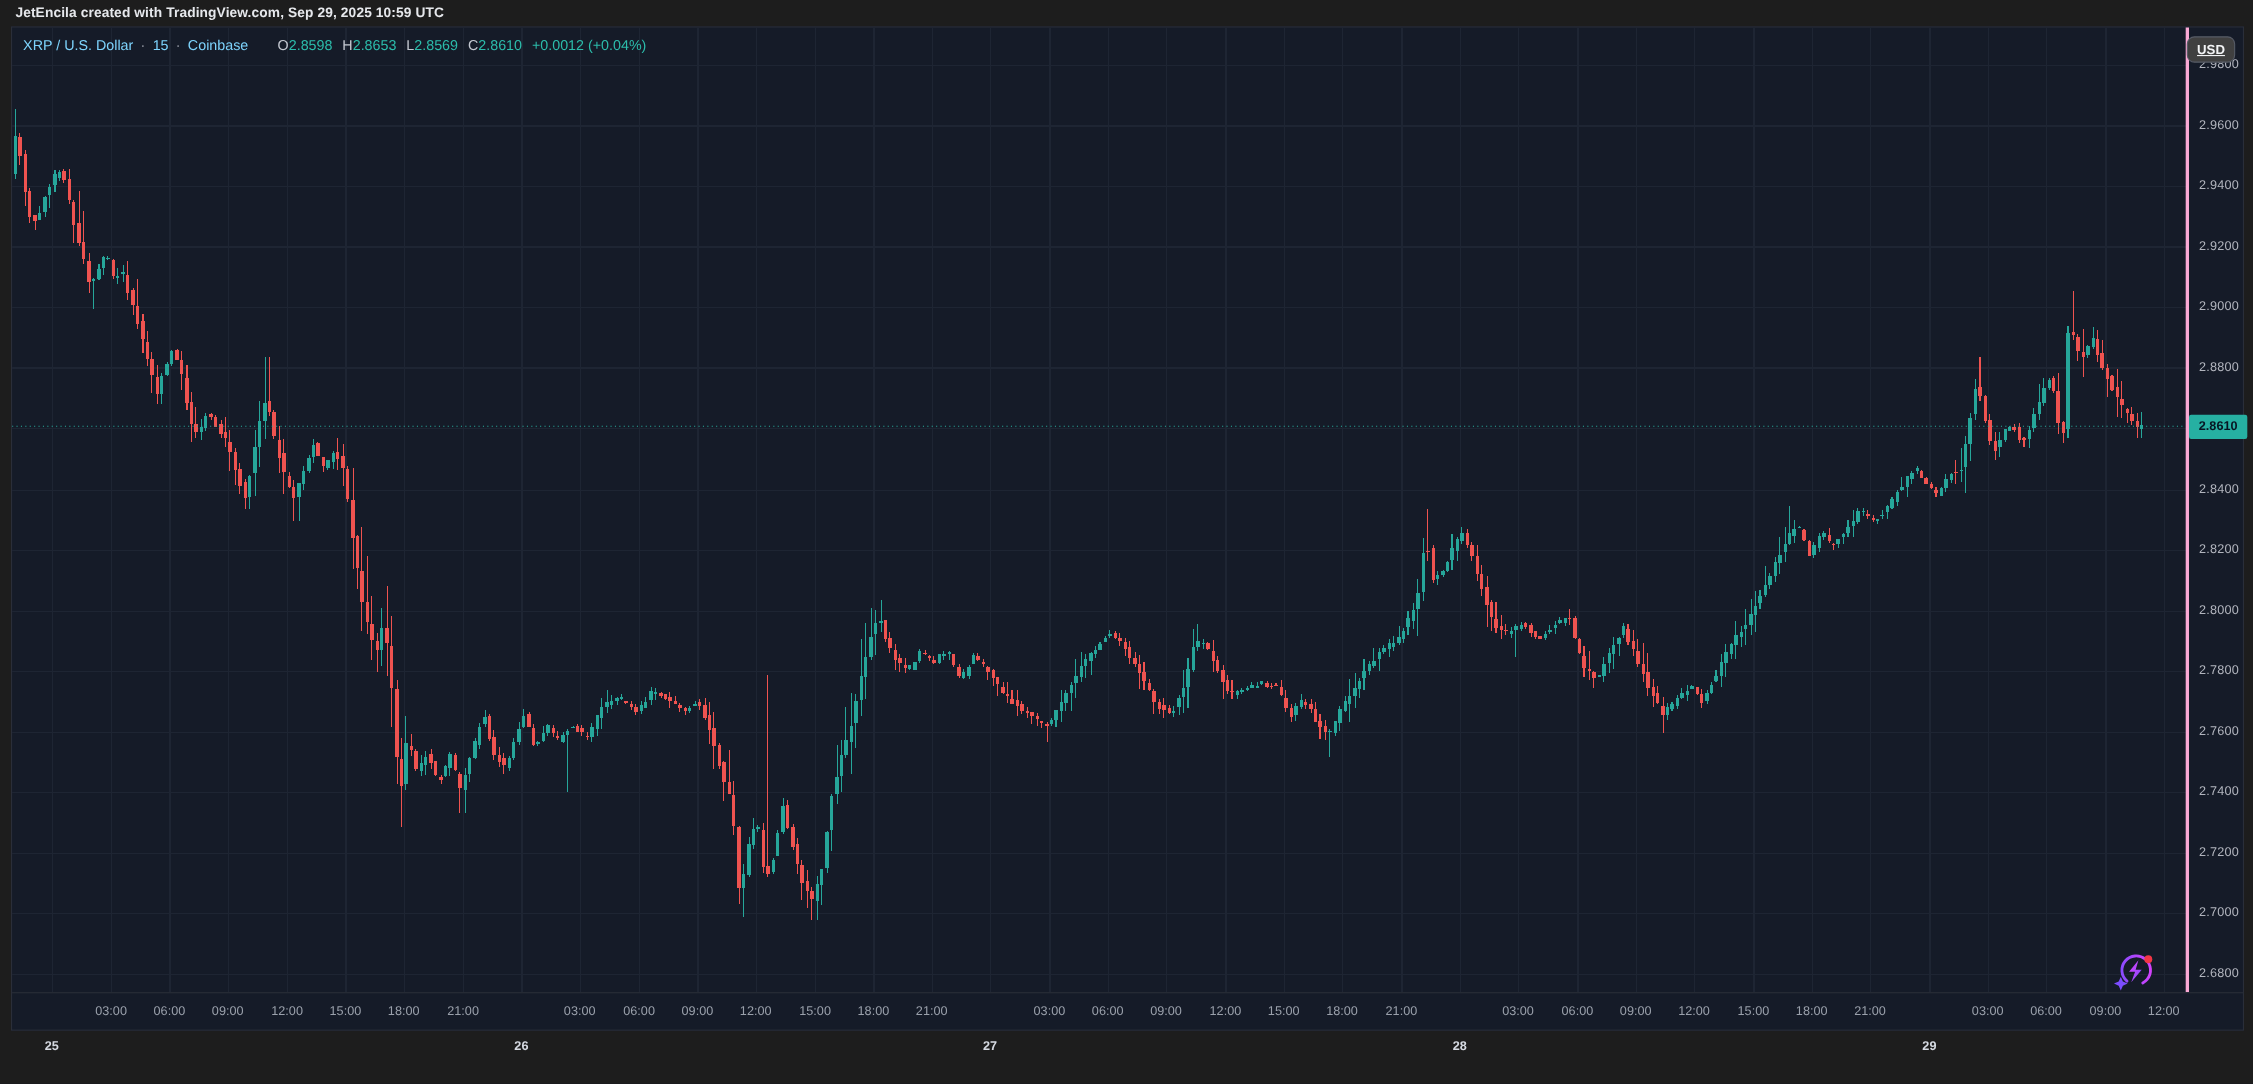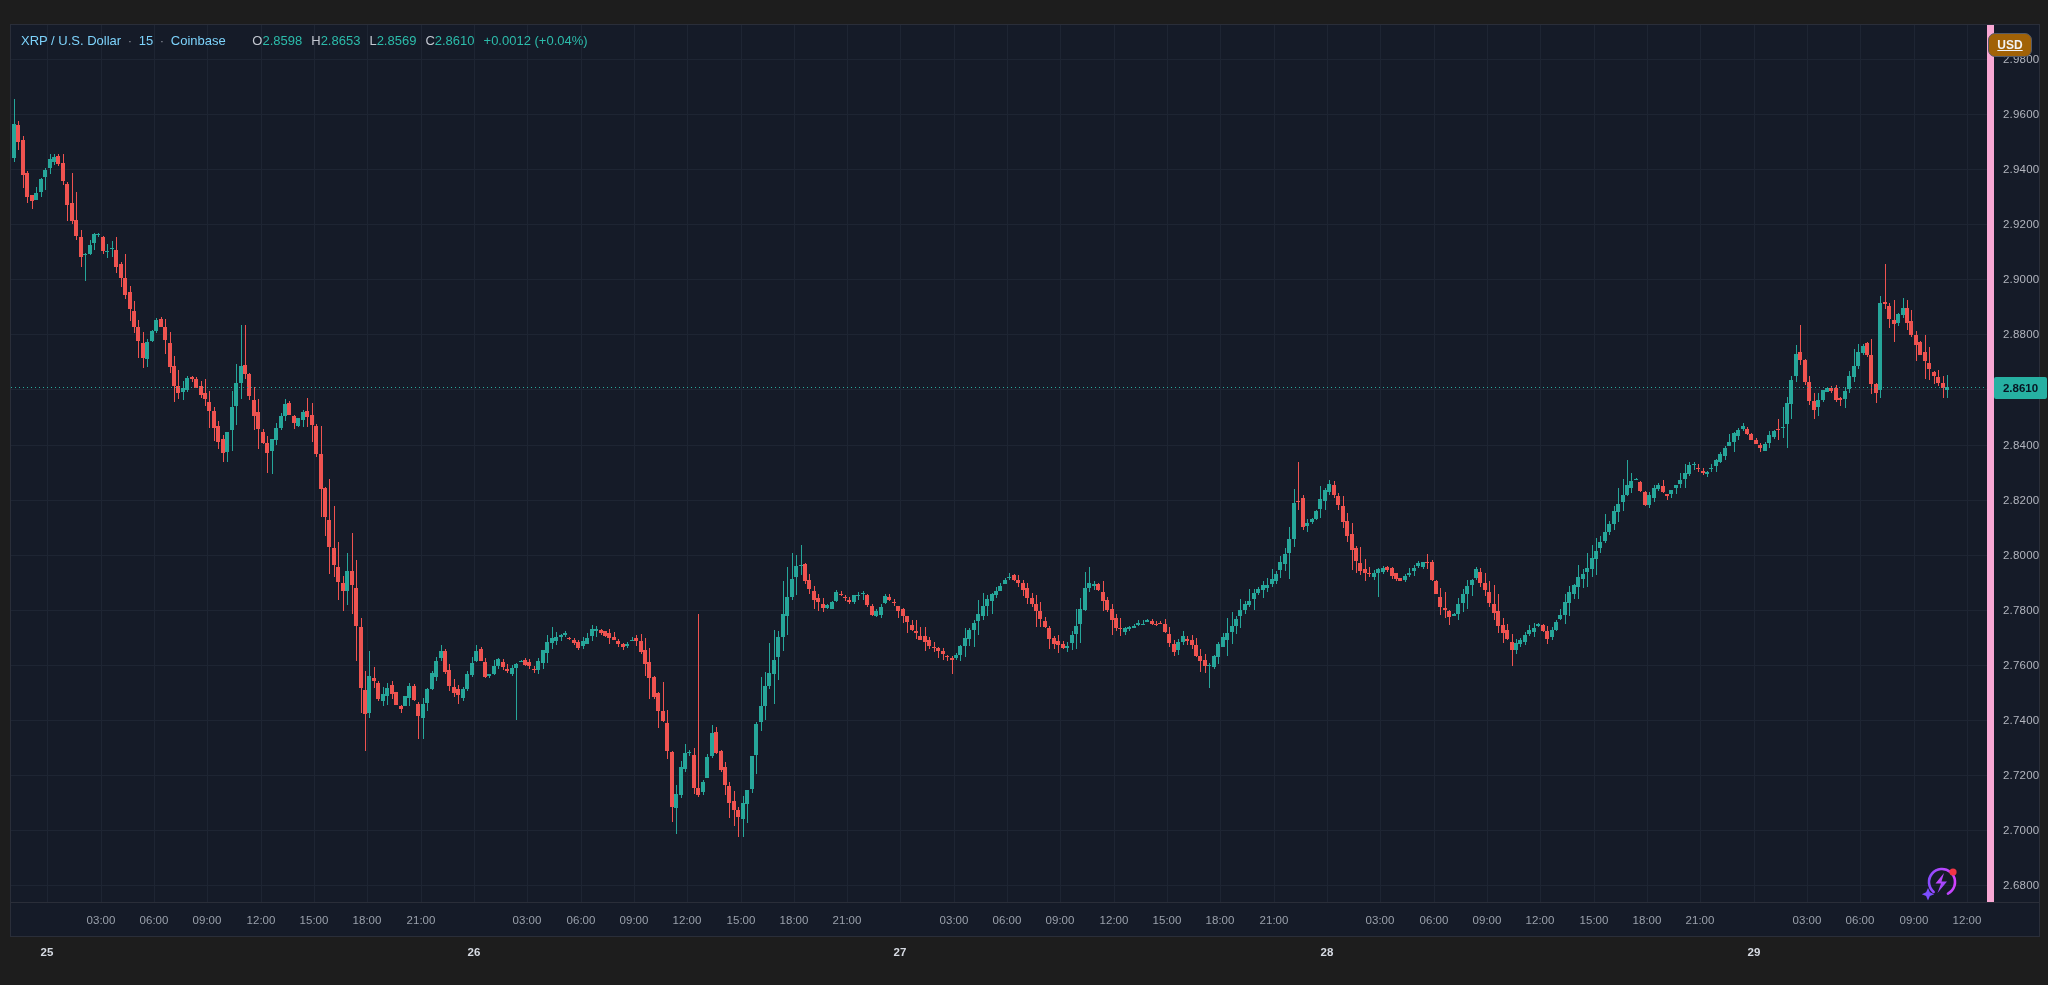--- a/index.html
+++ b/index.html
@@ -21,28 +21,28 @@
   .legend { position:absolute; left:10px; top:8px; font-size:13px; color:#d5d8e0;
             white-space:nowrap; z-index:5; }
   .legend .sym { color:#7dd3fc; }
   .legend .sep { color:#8b8f9a; padding:0 3px; }
   .legend .ohlc { margin-left:14px; }
   .legend .k { color:#c3c7d0; margin-left:9px; }
   .legend .v { color:#2cbcab; }
   .legend .chg { color:#2cbcab; margin-left:9px; }
 
   .price-axis { position:absolute; left:1976px; top:0; width:53px; height:877px;
-                border-left:7px solid #f9a8d4; cursor:ns-resize; }
+                border-left:3px solid #f9a8d4; cursor:ns-resize; }
   .plabel { position:absolute; left:9px; transform:translateY(-50%); font-size:11.5px;
             color:#b2b5be; letter-spacing:.2px; }
   .price-badge { position:absolute; left:0; width:53px; height:22px; background:#26b0a2;
                  color:#071422; font-size:11.5px; font-weight:700; display:flex;
                  align-items:center; justify-content:center; border-radius:2px; z-index:6; }
 
-  .usd-btn { position:absolute; right:7px; top:8px; width:44px; height:24px; background:#a16207;
+  .usd-btn { position:absolute; right:7px; top:8px; width:44px; height:24px; background:#404040;
              border:1px solid #565b66; border-radius:7px; color:#f2f3f5; font-size:12px;
              font-weight:600; display:flex; align-items:center; justify-content:center;
              z-index:8; cursor:pointer;text-decoration:underline; }
 
   .time-axis { position:absolute; left:0; top:877px; width:2029px; height:35px;
                border-top:1px solid #2a2e39; cursor:ew-resize; }
   .tlabel { position:absolute; top:50%; transform:translate(-50%,-50%); font-size:11.5px;
             color:#9aa0ab; white-space:nowrap; }
   .tlabel.day { color:#d6dae2; font-weight:600;margin-top:32px; }
 
@@ -52,20 +52,23 @@
   .bottom-strip { position:absolute; left:0; top:937px; width:2048px; height:48px; }
   .brand { position:absolute; left:28px; top:6px; display:flex; align-items:center; gap:9px;
            cursor:pointer; }
   .brand .brand-text { color:#e4e7ec; font-size:21px; font-weight:700; letter-spacing:.2px; }
 </style>
 </head>
 <body>
 
 <div class="stage">
 
+  <div class="top-strip">
+    <div class="hdr">JetEncila created with TradingView.com, Sep 29, 2025 10:59 UTC</div>
+  </div>
 
   <div class="widget">
 
     <div class="pane">
       <svg class="chart" id="chart-svg" width="2029" height="912">
           <defs>
             <clipPath id="panec">
               <rect x="0" y="0" width="1976" height="877"></rect>
             </clipPath>
           </defs>

